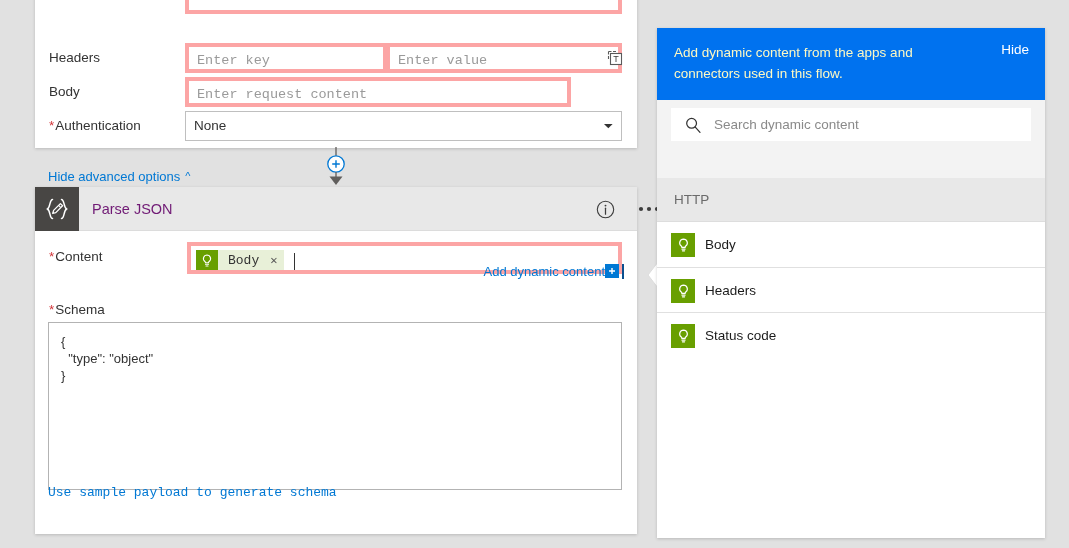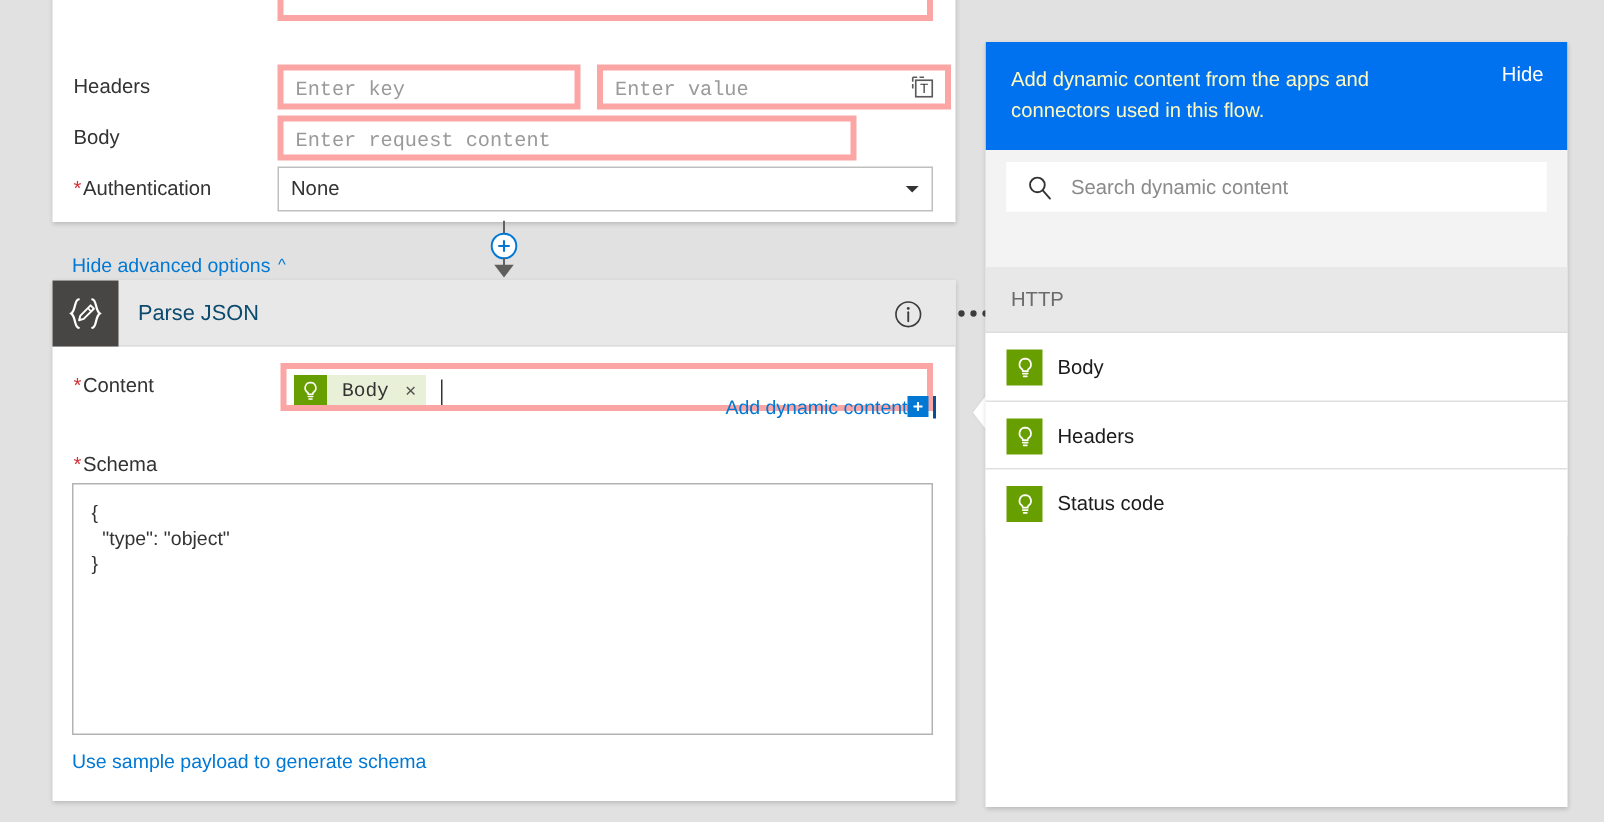--- a/index.html
+++ b/index.html
@@ -99,21 +99,21 @@
   .card-header-icon {
     position: absolute; left: 0; top: 0;
     width: 44px; height: 44px;
     background: #484644;
     display: flex; align-items: center; justify-content: center;
   }
   .card-header-title {
     position: absolute; left: 57px; top: 0;
     line-height: 44px;
     font-size: 14.5px;
-    color: #0c4a6e;
+    color: #701a75;
   }
   .hdr-btn {
     position: absolute; top: 0; height: 44px;
     display: flex; align-items: center; justify-content: center;
     cursor: pointer;
   }
 
   
   .token-chip {
     position: absolute;
@@ -281,21 +281,21 @@
 
     <div class="txtbox" style="left:150px; top:22px; width:437px; height:30px;"></div>
 
     <div class="form-row" style="left:0; top:81px; width:100%;">
       <div class="row-label">
         <span>Headers</span>
       </div>
       <div class="txtbox ph" style="left:150px; top:0; width:202px;">
         <span>Enter key</span>
       </div>
-      <div class="txtbox ph" style="left:351px; top:0; width:236px;margin-left:12px;">
+      <div class="txtbox ph" style="left:351px; top:0; width:236px;">
         <span>Enter value</span>
       </div>
       <div class="tokenpicker-icon" style="left:571px; top:6px;">
         <svg width="18" height="18" viewBox="0 0 18 18" aria-hidden="true">
           <rect x="4.5" y="4.5" width="11" height="11" fill="#ffffff" stroke="#5a5a5a" stroke-width="1.1"></rect>
           <path d="M2.5 2.5h3M7 2.5h3M2.5 2.5v3M2.5 7v3" stroke="#5a5a5a" stroke-width="1.1" fill="none"></path>
           <text x="10" y="13" font-family="Liberation Sans, sans-serif" font-size="9" text-anchor="middle" fill="#3a3a3a">T</text>
         </svg>
       </div>
     </div>
@@ -391,21 +391,21 @@
 
     <div class="row-label" style="top:108px;">
       <span class="req-star">*</span><span>Schema</span>
     </div>
     <div class="schema-box" style="left:13px; top:135px; width:574px; height:168px;">
       <pre>{
   "type": "object"
 }</pre>
     </div>
 
-    <a class="linkblue" style="left:13px; top:313px;">
+    <a class="linkblue" style="left:13px; top:298px;font-family:Liberation Mono, monospace;">
       <span>Use sample payload to generate schema</span>
     </a>
   </div>
 
   <div id="panel-notch">
     <svg width="10" height="26" viewBox="0 0 10 26" aria-hidden="true">
       <path d="M10 0 0 13l10 13z" fill="#ffffff" stroke="#dcdcdc" stroke-width="1"></path>
     </svg>
   </div>
 

